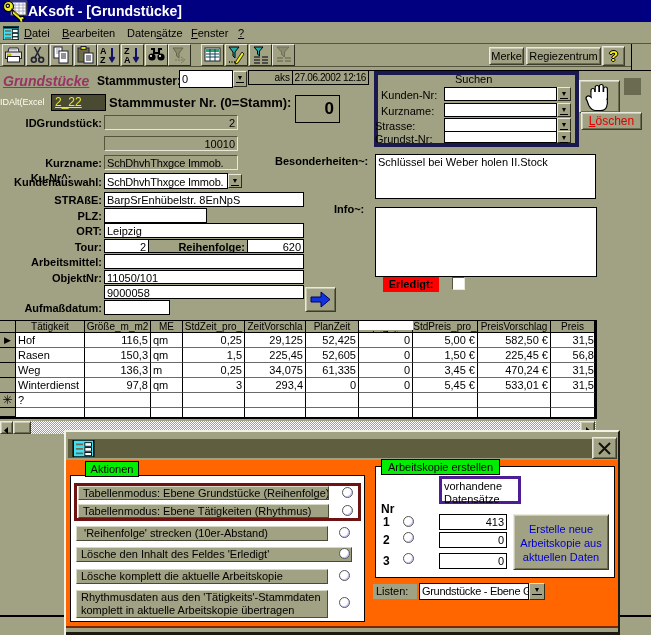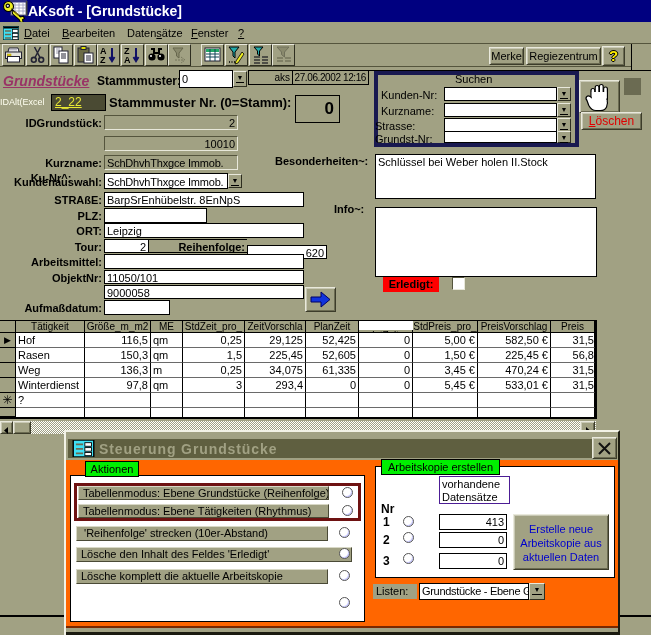--- a/index.html
+++ b/index.html
@@ -154,21 +154,21 @@
 
 <div class="abs b lbl" style="left:0;top:194px;width:102px;text-align:right;">STRAßE:</div>
 <div class="abs wbox" style="left:104px;top:192px;width:200px;height:15px;padding:1px 0 0 2px;">BarpSrEnhübelstr. 8EnNpS</div>
 <div class="abs b lbl" style="left:0;top:210px;width:102px;text-align:right;">PLZ:</div>
 <div class="abs wbox" style="left:104px;top:208px;width:103px;height:15px;"></div>
 <div class="abs b lbl" style="left:0;top:225px;width:102px;text-align:right;">ORT:</div>
 <div class="abs wbox" style="left:104px;top:223px;width:200px;height:15px;padding:1px 0 0 2px;">Leipzig</div>
 <div class="abs b lbl" style="left:0;top:241px;width:102px;text-align:right;">Tour:</div>
 <div class="abs wbox" style="left:104px;top:239px;width:45px;height:14px;text-align:right;padding:1px 2px 0 0;">2</div>
 <div class="abs b" style="left:149px;top:239px;width:98px;height:14px;font-size:11px;background:#a1a183;border-top:1px solid #000;border-bottom:1px solid #000;text-align:right;padding:1px 2px 0 0;">Reihenfolge:</div>
-<div class="abs wbox" style="left:247px;top:245px;width:80px;height:14px;text-align:right;padding:1px 2px 0 0;">620</div>
+<div class="abs wbox" style="left:247px;top:239px;width:57px;height:14px;text-align:right;padding:1px 2px 0 0;">620</div>
 <div class="abs b lbl" style="left:0;top:256px;width:102px;text-align:right;">Arbeitsmittel:</div>
 <div class="abs wbox" style="left:104px;top:254px;width:200px;height:15px;"></div>
 <div class="abs b lbl" style="left:0;top:272px;width:102px;text-align:right;">ObjektNr:</div>
 <div class="abs wbox" style="left:104px;top:270px;width:200px;height:14px;padding:1px 0 0 2px;">11050/101</div>
 <div class="abs b lbl" style="left:0;top:287px;width:102px;text-align:right;margin-top:48px;">KundenNrRDG:</div>
 <div class="abs wbox" style="left:104px;top:285px;width:200px;height:14px;padding:1px 0 0 2px;">9000058</div>
 <div class="abs b lbl" style="left:0;top:302px;width:102px;text-align:right;">Aufmaßdatum:</div>
 <div class="abs wbox" style="left:104px;top:300px;width:66px;height:15px;"></div>
 
 <div class="abs" style="left:374px;top:71px;width:205px;height:76px;border:4px solid #191950;"></div>
@@ -321,44 +321,44 @@
   <div class="abs" style="left:2px;top:7px;width:548px;height:19px;background:#5f5f40;"></div>
   <div class="abs" id="dlgicon" style="left:6px;top:8px;width:23px;height:17px;"><svg width="23" height="17" viewBox="0 0 23 19">
         <rect x="0" y="0" width="23" height="19" fill="#3ee1f5" stroke="#000" stroke-width="1.6"></rect>
         <path d="M3 5h8M3 10h8M3 15h8" stroke="#6b6b52" stroke-width="2"></path>
         <g fill="#fff" stroke="#000" stroke-width="1">
           <rect x="13" y="3" width="7.5" height="4"></rect>
           <rect x="13" y="8.5" width="7.5" height="4"></rect>
           <rect x="13" y="14" width="7.5" height="3.5"></rect>
         </g>
       </svg></div>
-  <div class="abs b" style="left:33px;top:9px;font-size:14px;letter-spacing:0.9px;color:#a1a183;">Steuerung Grundstücke</div>
   <div class="abs raised" style="left:526px;top:5px;width:25px;height:22px;text-align:center;"><svg width="17" height="17" viewBox="0 0 17 17" style="margin-top:2px;">
         <path d="M3 3 L14 14 M14 3 L3 14" stroke="#111" stroke-width="2"></path>
       </svg></div>
 
   <div class="abs" style="left:4px;top:43px;width:295px;height:147px;background:#fff;border:1px solid #000;"></div>
   <div class="abs" style="left:19px;top:29px;width:54px;height:16px;background:#00ef00;border:1px solid #000;font-size:11px;text-align:center;line-height:14px;">Aktionen</div>
 
   <div class="abs" style="left:8px;top:51px;width:287px;height:38px;border:3px solid #6e1212;"></div>
   <div class="bar" style="left:12px;top:54px;width:251px;height:14px;">Tabellenmodus: Ebene Grundstücke (Reihenfolge)</div>
   <div class="bar" style="left:12px;top:72px;width:251px;height:14px;">Tabellenmodus: Ebene Tätigkeiten (Rhythmus)</div>
   <div class="bar" style="left:10px;top:94px;width:252px;height:15px;">&nbsp;'Reihenfolge' strecken (10er-Abstand)</div>
   <div class="bar" style="left:10px;top:115px;width:276px;height:15px;">Lösche den Inhalt des Feldes 'Erledigt'</div>
   <div class="bar" style="left:10px;top:137px;width:252px;height:15px;">Lösche komplett die aktuelle Arbeitskopie</div>
+  <div class="bar" style="left:10px;top:158px;width:252px;height:28px;line-height:13px;">Rhythmusdaten aus den 'Tätigkeits'-Stammdaten<br>komplett in aktuelle Arbeitskopie übertragen</div>
   <div class="radio" style="left:276px;top:55px;"></div>
   <div class="radio" style="left:276px;top:73px;"></div>
   <div class="radio" style="left:273px;top:95px;"></div>
   <div class="radio" style="left:273px;top:116px;"></div>
   <div class="radio" style="left:273px;top:138px;"></div>
   <div class="radio" style="left:273px;top:165px;"></div>
 
   <div class="abs" style="left:309px;top:34px;width:240px;height:112px;background:#fff;border:1px solid #000;"></div>
   <div class="abs" style="left:315px;top:27px;width:119px;height:16px;background:#00ef00;border:1px solid #000;font-size:11px;text-align:center;line-height:14px;">Arbeitskopie erstellen</div>
-  <div class="abs" style="left:373px;top:44px;width:71px;height:28px;border:1px solid #4c1d95;font-size:11px;line-height:13px;padding:1px 0 0 2px;">vorhandene<br>Datensätze</div>
+  <div class="abs" style="left:373px;top:44px;width:82px;height:28px;border:3px solid #4c1d95;font-size:11px;line-height:13px;padding:1px 0 0 2px;">vorhandene<br>Datensätze</div>
   <div class="abs b" style="left:315px;top:70px;font-size:12px;">Nr</div>
   <div class="abs b" style="left:317px;top:83px;font-size:12px;">1</div>
   <div class="abs b" style="left:317px;top:101px;font-size:12px;">2</div>
   <div class="abs b" style="left:317px;top:122px;font-size:12px;">3</div>
   <div class="radio" style="left:337px;top:84px;"></div>
   <div class="radio" style="left:337px;top:100px;"></div>
   <div class="radio" style="left:337px;top:121px;"></div>
   <div class="abs" style="left:373px;top:82px;width:68px;height:16px;border:1px solid #000;font-size:11px;text-align:right;line-height:14px;padding-right:2px;">413</div>
   <div class="abs" style="left:373px;top:100px;width:68px;height:16px;border:1px solid #000;font-size:11px;text-align:right;line-height:14px;padding-right:2px;">0</div>
   <div class="abs" style="left:373px;top:121px;width:68px;height:16px;border:1px solid #000;font-size:11px;text-align:right;line-height:14px;padding-right:2px;">0</div>

